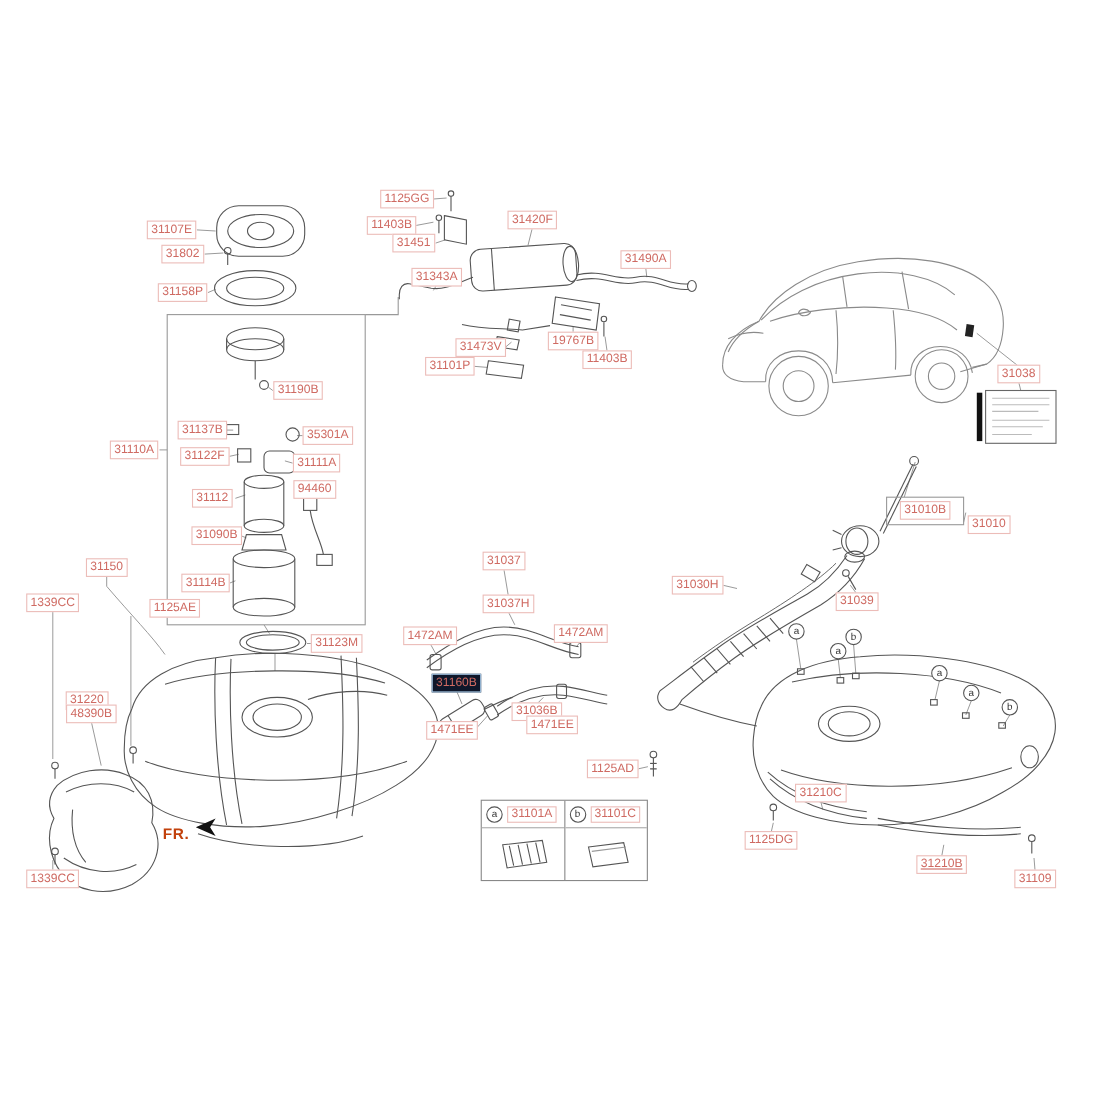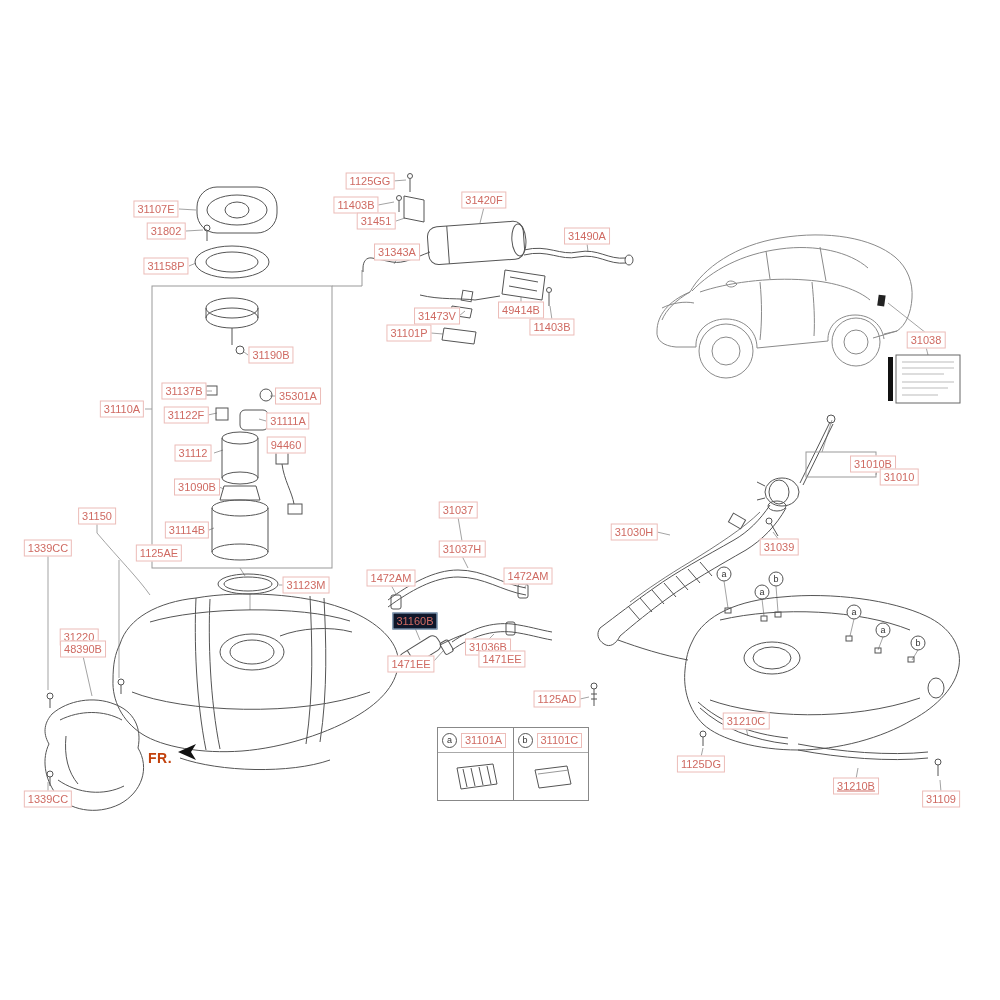--- a/index.html
+++ b/index.html
@@ -271,33 +271,33 @@
       <div class="part-label" style="left: 370px; top: 181px;">1125GG</div>
       <div class="part-label" style="left: 356px; top: 205px;">11403B</div>
       <div class="part-label" style="left: 484px; top: 200px;">31420F</div>
       <div class="part-label" style="left: 376px; top: 221px;">31451</div>
       <div class="part-label" style="left: 156px; top: 209px;">31107E</div>
       <div class="part-label" style="left: 166px; top: 231px;">31802</div>
       <div class="part-label" style="left: 397px; top: 252px;">31343A</div>
       <div class="part-label" style="left: 587px; top: 236px;">31490A</div>
       <div class="part-label" style="left: 166px; top: 266px;">31158P</div>
       <div class="part-label" style="left: 437px; top: 316px;">31473V</div>
-      <div class="part-label" style="left: 521px; top: 310px;">49414B</div>
+      <div class="part-label" style="left: 521px; top: 310px;">19767B</div>
       <div class="part-label" style="left: 409px; top: 333px;">31101P</div>
       <div class="part-label" style="left: 552px; top: 327px;">11403B</div>
       <div class="part-label" style="left: 271px; top: 355px;">31190B</div>
       <div class="part-label" style="left: 926px; top: 340px;">31038</div>
       <div class="part-label" style="left: 184px; top: 391px;">31137B</div>
       <div class="part-label" style="left: 298px; top: 396px;">35301A</div>
       <div class="part-label" style="left: 122px; top: 409px;">31110A</div>
       <div class="part-label" style="left: 186px; top: 415px;">31122F</div>
       <div class="part-label" style="left: 288px; top: 421px;">31111A</div>
       <div class="part-label" style="left: 193px; top: 453px;">31112</div>
       <div class="part-label" style="left: 286px; top: 445px;">94460</div>
-      <div class="part-label" style="left: 873px; top: 464px;">31010B</div>
+      <div class="part-label" style="left: 841px; top: 464px;">31010B</div>
       <div class="part-label" style="left: 899px; top: 477px;">31010</div>
       <div class="part-label" style="left: 197px; top: 487px;">31090B</div>
       <div class="part-label" style="left: 97px; top: 516px;">31150</div>
       <div class="part-label" style="left: 187px; top: 530px;">31114B</div>
       <div class="part-label" style="left: 458px; top: 510px;">31037</div>
       <div class="part-label" style="left: 634px; top: 532px;">31030H</div>
       <div class="part-label" style="left: 48px; top: 548px;">1339CC</div>
       <div class="part-label" style="left: 119px; top: 553px; margin-left: 40px;">1125AE</div>
       <div class="part-label" style="left: 462px; top: 549px;">31037H</div>
       <div class="part-label" style="left: 779px; top: 547px;">31039</div>

